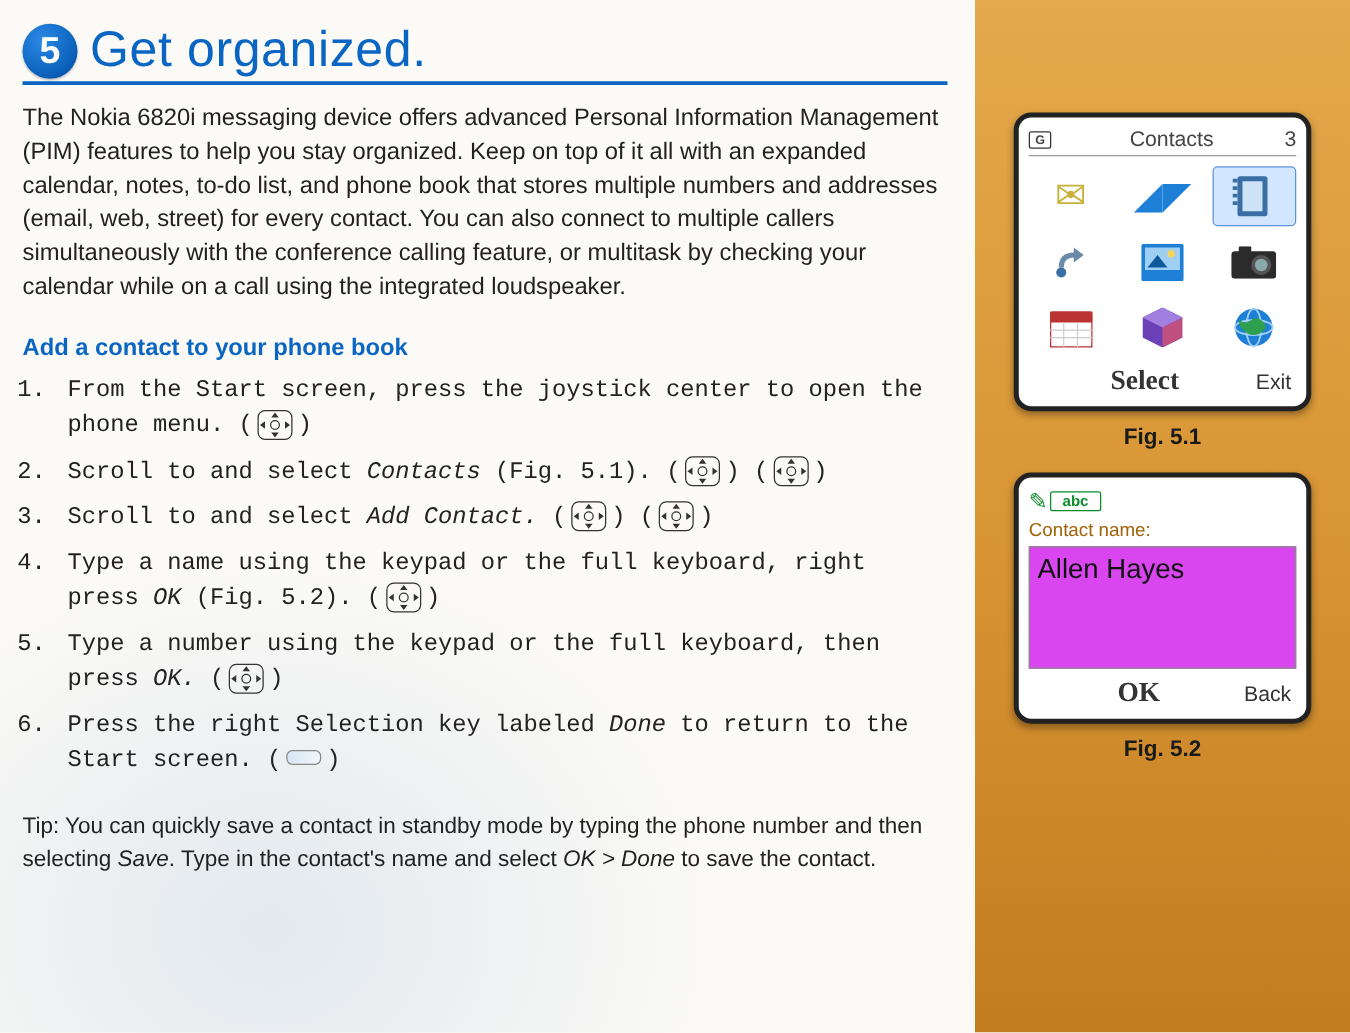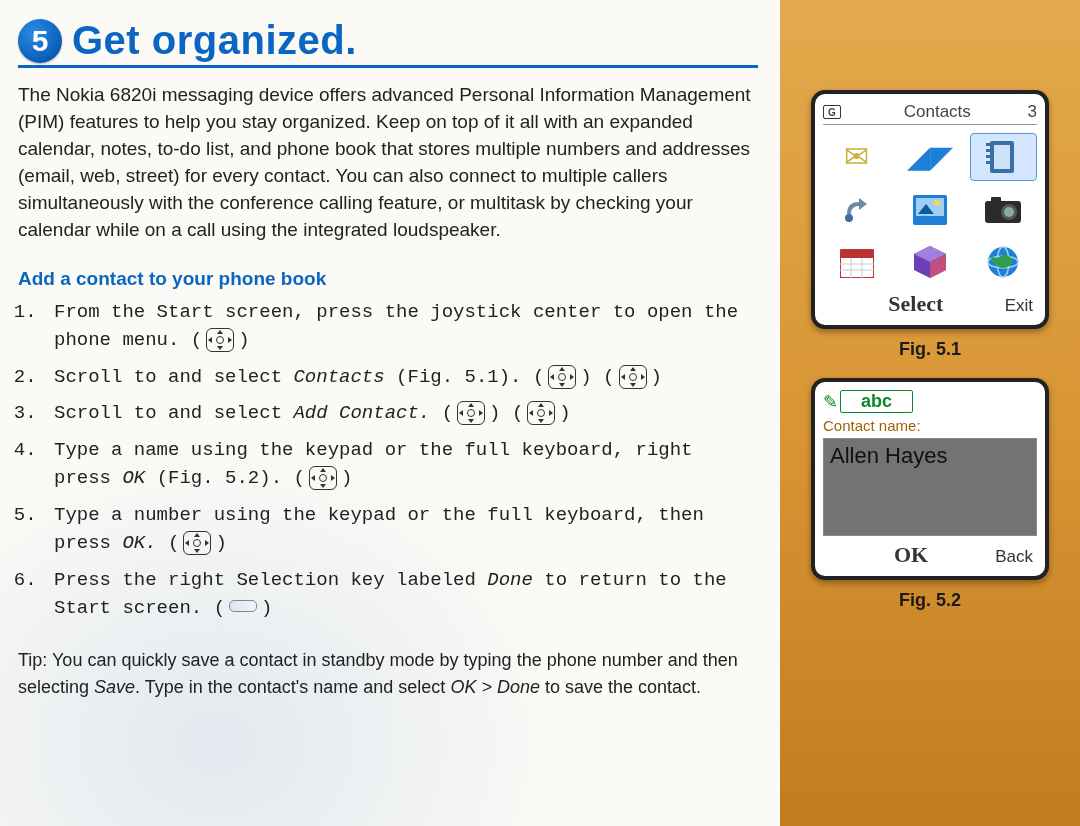--- a/index.html
+++ b/index.html
@@ -25,21 +25,21 @@
     padding-bottom:2px;margin-bottom:14px;
   }
   .badge{
     width:44px;height:44px;border-radius:50%;
     background:radial-gradient(circle at 35% 30%,#2b8ae6 0%,#0a5eb8 70%,#063e7d 100%);
     color:#fff;font-weight:bold;font-size:30px;
     display:flex;align-items:center;justify-content:center;
     box-shadow:0 1px 2px rgba(0,0,0,.3);
   }
   .title{
-    font-size:40px;font-weight:bold;color:#0a66c2;
+    font-size:40px;font-weight:normal;color:#0a66c2;
     letter-spacing:.5px;
   }
   .intro{line-height:1.42;margin:0 0 24px;}
   .sub{color:#0a66c2;font-weight:bold;font-size:19px;margin:0 0 8px;}
   ol.steps{margin:0 0 24px 30px;padding:0;}
   ol.steps li{margin:0 0 8px;padding-left:6px;line-height:1.5;font-family:Liberation Mono, monospace;}
   .em{font-style:italic}
   .joy{
     display:inline-block;vertical-align:middle;
     width:26px;height:22px;border:1.5px solid #333;border-radius:6px;
@@ -103,26 +103,26 @@
     padding:0 4px 2px;font-size:17px;color:#333;
   }
   .ph-bot .c{flex:1;text-align:center;font-size:22px;font-weight:600;font-family:Georgia,serif;}
   .cap{font-weight:bold;margin:10px 0 18px;font-size:18px;color:#1a1a1a;text-align:center;}
   .phone2 .ph-top{border:none;padding-bottom:0;margin-bottom:2px;}
   .abc{
     display:inline-flex;align-items:center;gap:2px;
   }
   .abc .pen{color:#0a8a2a;font-size:18px;}
   .abc .box{
-    border:1.5px solid #0a8a2a;color:#0a8a2a;font-size:18px;font-weight:bold;
-    padding:0 20px;border-radius:2px;
+    border:1.5px solid #0a8a2a;color:#0a8a2a;font-size:12px;font-weight:bold;
+    padding:0 9px;border-radius:2px;
   }
   .cnlabel{font-size:15px;color:#a16207;padding:2px 0 4px;}
   .field{
-    border:1px solid #888;background:#737373;height:88px;
+    border:1px solid #888;background:#d946ef;height:88px;
     padding:4px 6px;font-size:22px;color:#111;margin-bottom:6px;
     font-family:Arial,sans-serif;
   }
   .paren{color:#222}
 </style>
 </head>
 <body>
 
 <div class="main">
   <div class="hdr">

